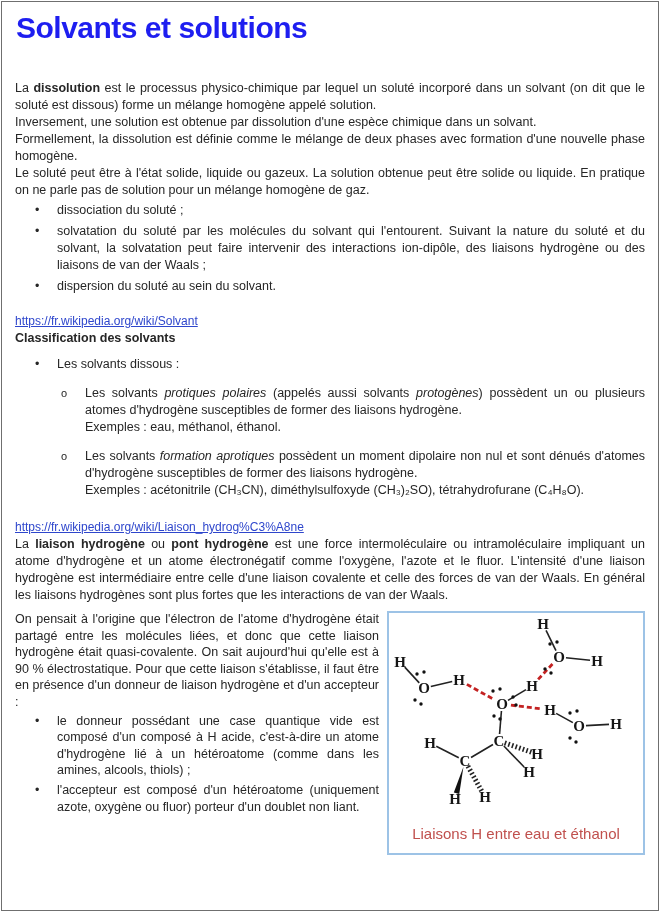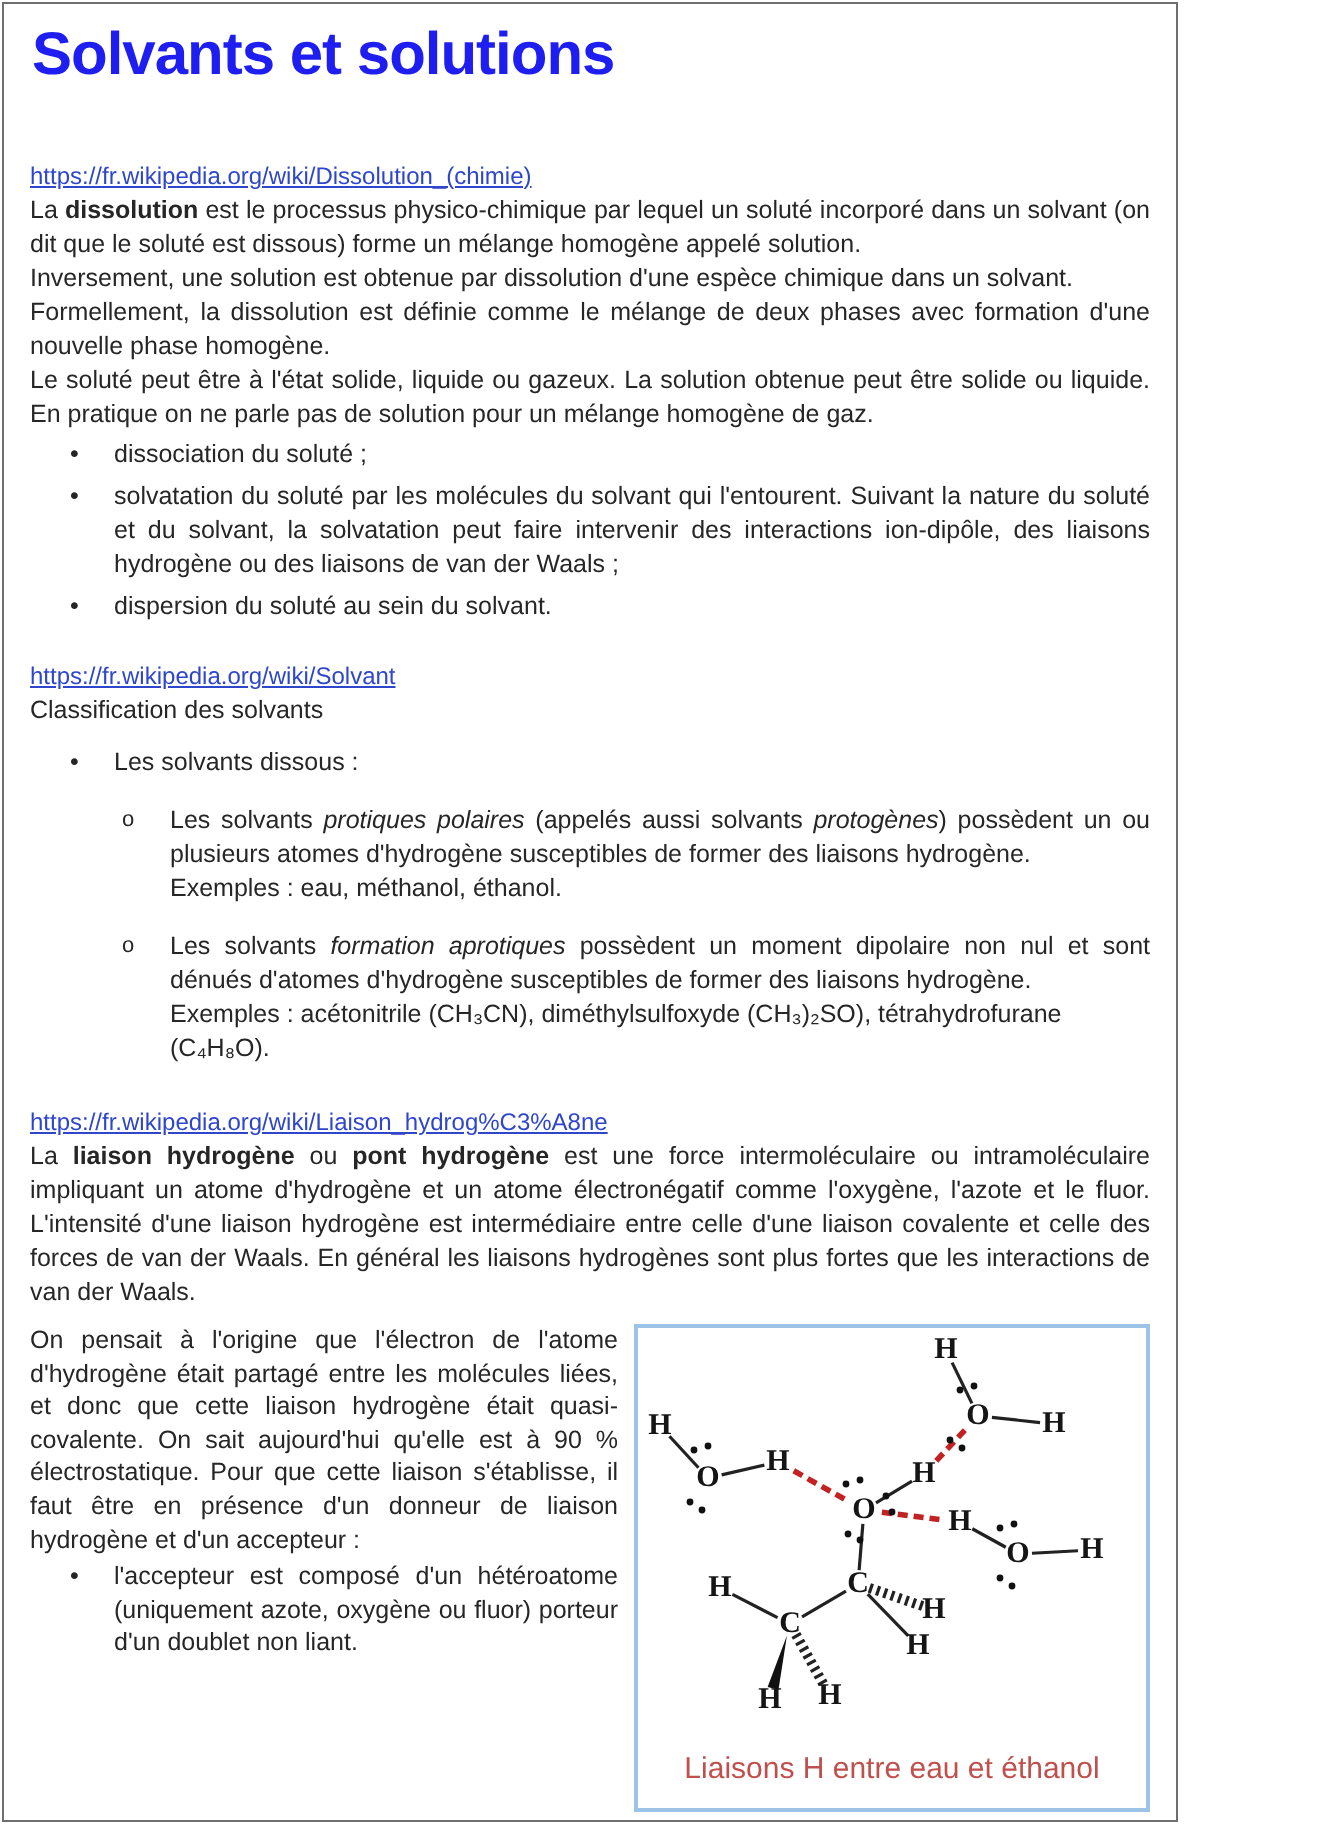--- a/index.html
+++ b/index.html
@@ -1,38 +1,38 @@
 <!DOCTYPE html>
 <html><head>
 <meta charset="utf-8">
 <style>
   html,body{margin:0;padding:0;background:#ffffff;}
   body{width:660px;height:912px;overflow:hidden;}
   .page{
-    box-sizing:border-box;width:588px;height:910px;margin:1px;
+    box-sizing:border-box;width:658px;height:910px;margin:1px;
     border:1px solid #6f6f6f;background:#fff;
     padding:6px 13px 0 13px;
     font-family:"Liberation Sans",sans-serif;
     color:#262626;font-size:12.5px;line-height:17px;
   }
   h1.title{
     margin:2px 0 34px 1px;font-size:30px;line-height:36px;
     font-weight:bold;color:#1e1ef0;letter-spacing:-0.5px;
     font-family:"Liberation Sans",sans-serif;
   }
   .link{
     display:inline-block;color:#2e46cc;text-decoration:underline;
     font-size:12px;line-height:16px;margin:0 0 1px 0;cursor:pointer;
   }
   .just{text-align:justify;}
   p.par{margin:0;}
   .sect{margin:0;}
   .mt18{margin-top:18px;}
   .mt20{margin-top:20px;}
-  .heading{font-weight:normal;margin:0 0 9px 0;}
+  .heading{font-weight:bold;margin:0 0 9px 0;}
   ul.lvl1{list-style:none;margin:3px 0 0 0;padding:0;}
   ul.lvl1 > li{position:relative;padding-left:42px;margin:0 0 4px 0;}
   ul.lvl1 > li::before{content:"\2022";position:absolute;left:20px;top:0;}
   ul.lvl2{list-style:none;margin:3px 0 0 0;padding:0;}
   ul.lvl2 > li{position:relative;padding-left:28px;margin:12px 0 3px 0;}
   ul.lvl2 > li::before{content:"o";position:absolute;left:4px;top:0;font-size:11px;}
   .cols{display:flex;flex-direction:row;margin-top:7px;}
   .colL{width:372px;line-height:16.6px;}
   .colL ul.lvl1{margin-top:2px;}
   .colL ul.lvl1 > li{margin-bottom:3px;}
@@ -58,21 +58,20 @@
   }
 </style>
 </head>
 <body>
 
 <div class="page">
 
   <h1 class="title">Solvants et solutions</h1>
 
   <div class="sect">
-    <a class="link">https://fr.wikipedia.org/wiki/Dissolution_(chimie)</a>
     <p class="par just"><span>La </span><b>dissolution</b><span> est le processus physico-chimique par lequel un soluté incorporé dans un solvant (on dit que le soluté est dissous) forme un mélange homogène appelé solution.</span></p>
     <p class="par just">Inversement, une solution est obtenue par dissolution d'une espèce chimique dans un solvant.</p>
     <p class="par just">Formellement, la dissolution est définie comme le mélange de deux phases avec formation d'une nouvelle phase homogène.</p>
     <p class="par just">Le soluté peut être à l'état solide, liquide ou gazeux. La solution obtenue peut être solide ou liquide. En pratique on ne parle pas de solution pour un mélange homogène de gaz.</p>
     <ul class="lvl1">
       <li class="just"><span>dissociation du soluté ;</span></li>
       <li class="just"><span>solvatation du soluté par les molécules du solvant qui l'entourent. Suivant la nature du soluté et du solvant, la solvatation peut faire intervenir des interactions ion-dipôle, des liaisons hydrogène ou des liaisons de van der Waals ;</span></li>
       <li class="just"><span>dispersion du soluté au sein du solvant.</span></li>
     </ul>
   </div>
@@ -98,20 +97,21 @@
   </div>
 
   <div class="sect mt20">
     <a class="link">https://fr.wikipedia.org/wiki/Liaison_hydrog%C3%A8ne</a>
     <p class="par just"><span>La </span><b>liaison hydrogène</b><span> ou </span><b>pont hydrogène</b><span> est une force intermoléculaire ou intramoléculaire impliquant un atome d'hydrogène et un atome électronégatif comme l'oxygène, l'azote et le fluor. L'intensité d'une liaison hydrogène est intermédiaire entre celle d'une liaison covalente et celle des forces de van der Waals. En général les liaisons hydrogènes sont plus fortes que les interactions de van der Waals.</span></p>
 
     <div class="cols">
       <div class="colL">
         <p class="par just">On pensait à l'origine que l'électron de l'atome d'hydrogène était partagé entre les molécules liées, et donc que cette liaison hydrogène était quasi-covalente. On sait aujourd'hui qu'elle est à 90 % électrostatique. Pour que cette liaison s'établisse, il faut être en présence d'un donneur de liaison hydrogène et d'un accepteur :</p>
         <ul class="lvl1">
+          <li class="just"><span>le donneur possédant une case quantique vide est composé d'un composé à H acide, c'est-à-dire un atome d'hydrogène lié à un hétéroatome (comme dans les amines, alcools, thiols) ;</span></li>
           <li class="just"><span>l'accepteur est composé d'un hétéroatome (uniquement azote, oxygène ou fluor) porteur d'un doublet non liant.</span></li>
         </ul>
       </div>
       <div class="figure">
         <svg viewBox="0 0 254 206">
             <line x1="157.0539145456356" y1="17.298698750373397" x2="166.9460854543644" y2="37.7013012496266" class="bond"></line>
             <line x1="176.96153817044984" y1="44.732793491626296" x2="201.03846182955016" y2="47.267206508373704" class="bond"></line>
             <line x1="15.747960719131461" y1="54.143624112392416" x2="30.252039280868537" y2="69.85637588760758" class="bond"></line>
             <line x1="41.82400954600307" y1="73.44022638948502" x2="63.17599045399693" y2="68.55977361051498" class="bond"></line>
             <line x1="119.00245047998781" y1="87.39852971200732" x2="136.9975495200122" y2="76.60147028799268" class="bond"></line>

